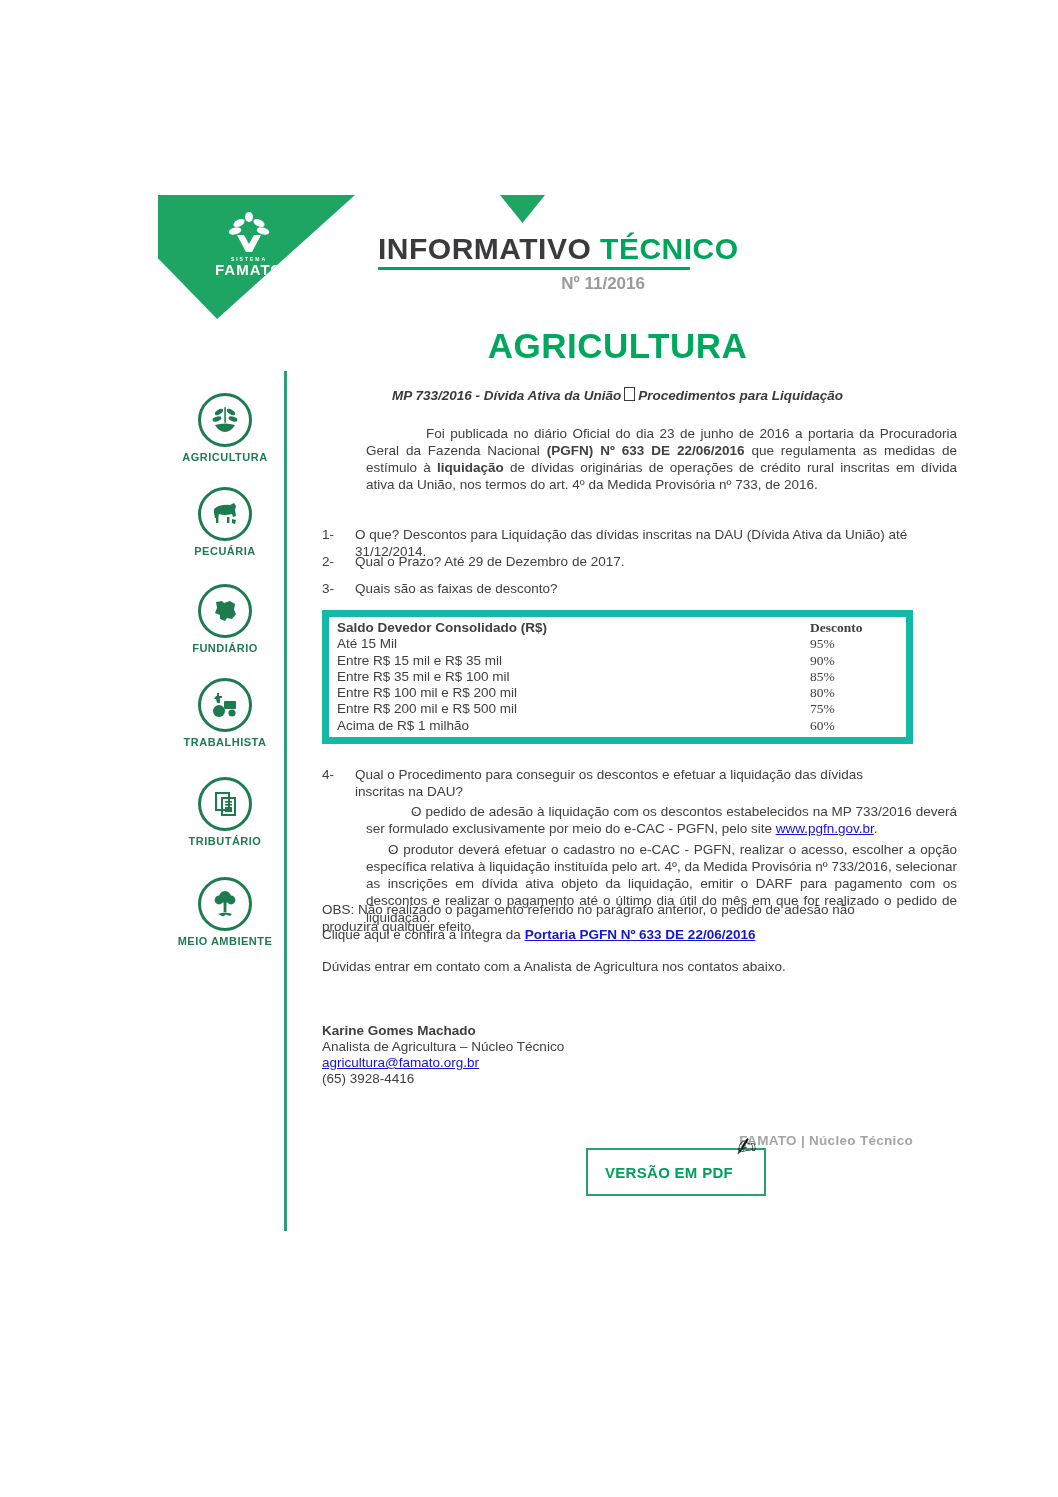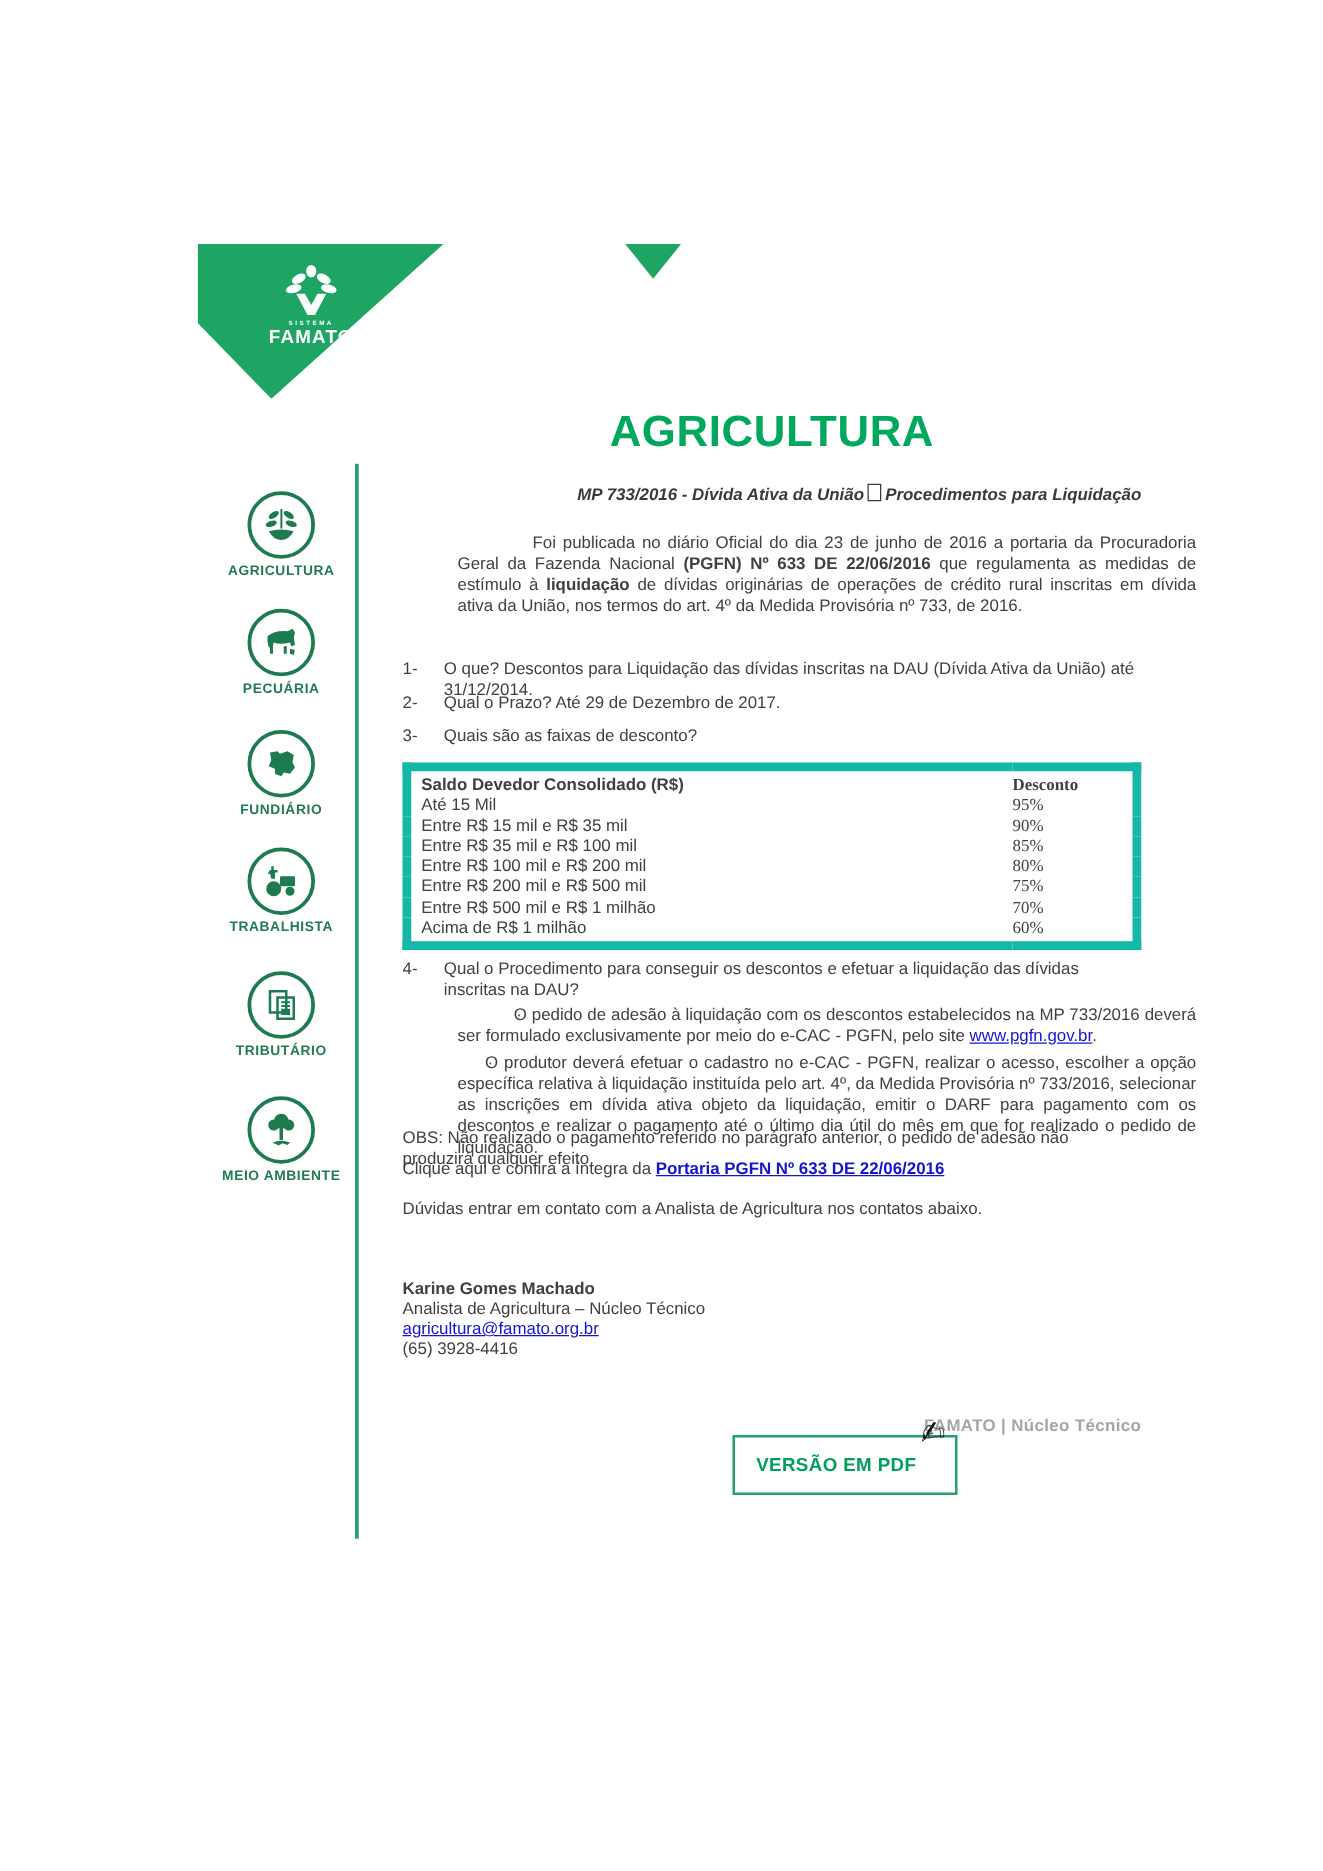--- a/index.html
+++ b/index.html
@@ -34,21 +34,21 @@
     display:flex;align-items:center;justify-content:center;background:#fff;
   }
   .side-label{margin-top:4px;font-size:11px;font-weight:bold;letter-spacing:.5px;color:#217A52;white-space:nowrap;}
   
   .content{position:absolute;left:322px;top:380px;width:591px;font-size:13.5px;line-height:17px;}
   .content .abs{position:absolute;left:0;width:591px;}
   .section-title{
     position:absolute;left:322px;top:326px;width:591px;text-align:center;
     color:#00A85D;font-size:35px;font-weight:bold;letter-spacing:.5px;
   }
-  .subtitle{text-align:right;font-weight:bold;font-style:italic;color:#3A3A3C;}
+  .subtitle{text-align:center;font-weight:bold;font-style:italic;color:#3A3A3C;}
   .glyph-box{display:inline-block;width:9px;height:12px;border:1px solid #3A3A3C;vertical-align:-1px;margin:0 3px;}
   .just{text-align:justify;margin-left:44px;}
   .indent60{text-indent:60px;}
   .b{font-weight:bold;}
   .qrow{display:flex;}
   .qnum{width:33px;flex:0 0 33px;}
   .doc-table{
     border:7px solid #14b8a6;border-collapse:collapse;width:366px;
     font-size:13.5px;line-height:16.3px;color:#404042;
   }
@@ -90,20 +90,27 @@
           <ellipse cx="44" cy="20" rx="6.4" ry="3.4" transform="rotate(14 44 20)"></ellipse>
           <path d="M18 24 L25 24 L30 33 L35 24 L42 24 L33 41 L27 41 Z"></path>
         </g>
       </svg>
       <div class="sistema">SISTEMA</div>
       <div class="famato">FAMATO</div>
     </div>
   </div>
   <div class="mini-triangle"></div>
 
+  <div class="masthead">
+    <div class="ttl">
+      <span class="p1">INFORMATIVO </span><span class="p2">TÉCNICO</span>
+    </div>
+    <div class="rule"></div>
+    <div class="issue">Nº 11/2016</div>
+  </div>
 
   <div class="vline"></div>
 
   <div class="side-item" style="top:393px">
     <div class="circ">
       <svg width="34" height="34" viewBox="0 0 34 34">
         <g class="g">
           <rect x="16.3" y="4" width="1.6" height="16" rx="0.8"></rect>
           <ellipse cx="11" cy="9" rx="4.6" ry="2.3" transform="rotate(-32 11 9)"></ellipse>
           <ellipse cx="23" cy="9" rx="4.6" ry="2.3" transform="rotate(32 23 9)"></ellipse>
@@ -229,24 +236,20 @@
           </tr>
       <tr>
             <td>Entre R$ 100 mil e R$ 200 mil</td>
             <td class="c2">80%</td>
           </tr>
       <tr>
             <td>Entre R$ 200 mil e R$ 500 mil</td>
             <td class="c2">75%</td>
           </tr>
       <tr>
-            <td>Entre R$ 500 mil e R$ 1 milhão</td>
-            <td class="c2">70%</td>
-          </tr>
-      <tr>
             <td>Acima de R$ 1 milhão</td>
             <td class="c2">60%</td>
           </tr>
     </tbody>
       </table>
 
     <div class="abs qrow" style="top:386px">
       <span class="qnum">4-</span>
       <span>Qual o Procedimento para conseguir os descontos e efetuar a liquidação das dívidas inscritas na DAU?</span>
     </div>

